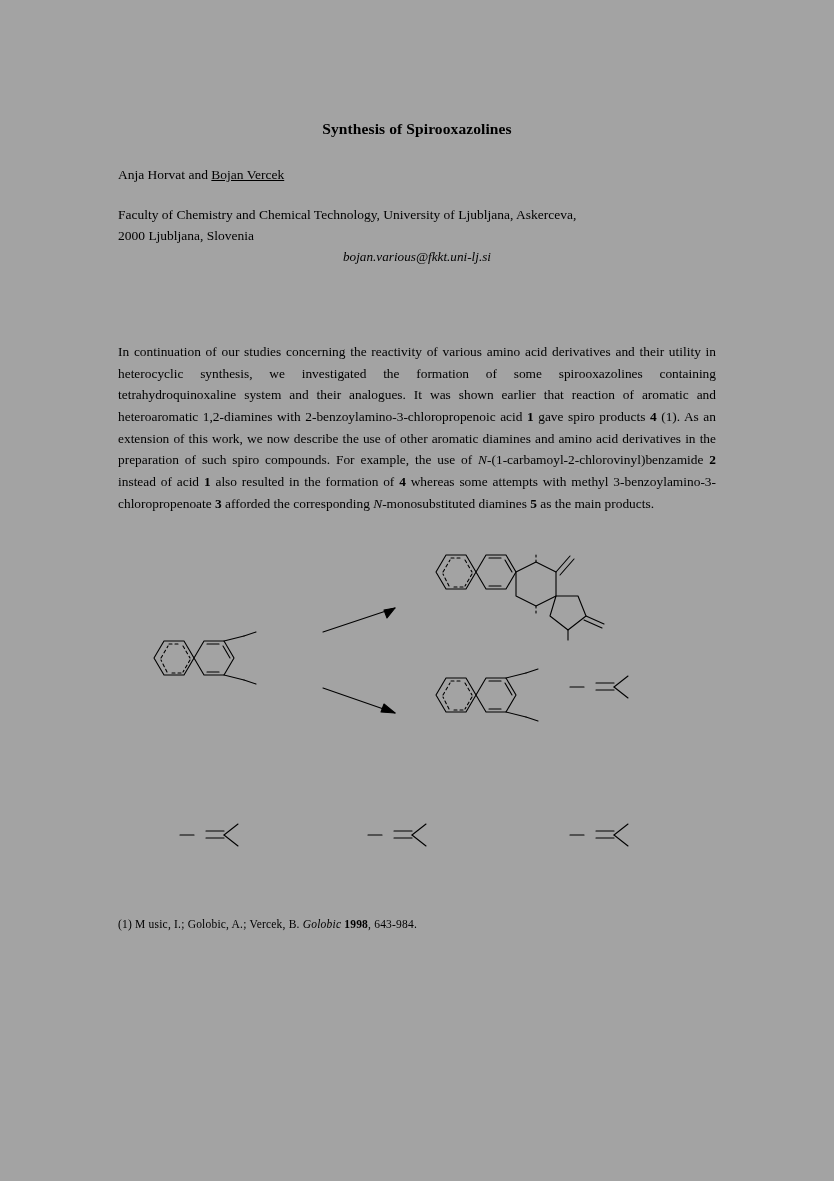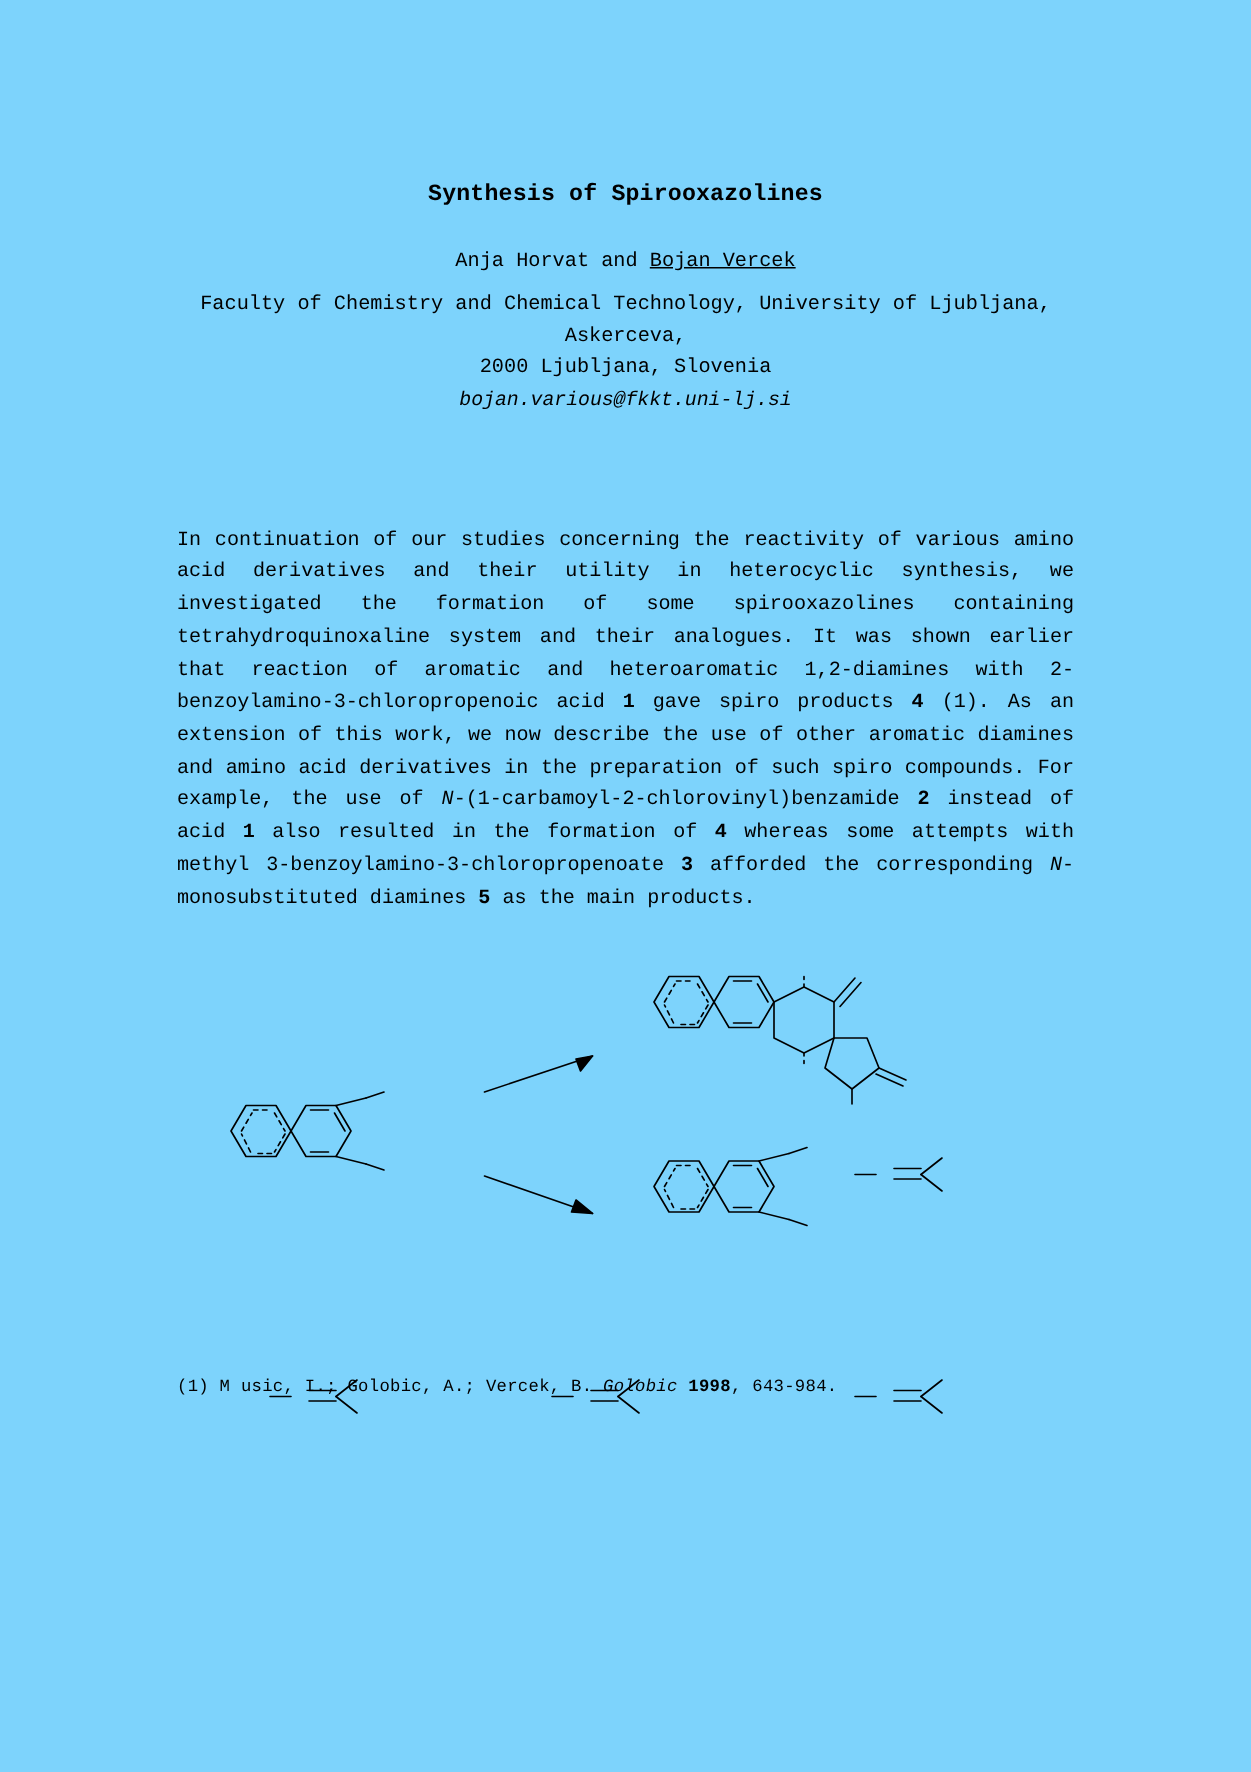--- a/index.html
+++ b/index.html
@@ -13,48 +13,46 @@
     position: relative;
     font-family: "Liberation Serif", serif;
     color: #000000;
     overflow: hidden;
   }
   .page {
     position: absolute;
     left: 0; top: 0;
     width: 834px;
     height: 1181px;
-    background: #7dd3fc;
-    font-family: Liberation Mono, monospace;
+    background: #a3a3a3;
   }
   .content {
     position: absolute;
     left: 118px;
     top: 0;
     width: 598px;
   }
   .title {
     text-align: center;
     font-size: 15.5px;
     font-weight: bold;
     margin-top: 120px;
     letter-spacing: 0.1px;
   }
   .authors {
-    text-align: center;
     font-size: 13.5px;
     margin-top: 29px;
   }
   .authors .underlined {
     text-decoration: underline;
   }
   .affiliation {
-    text-align: center;
+    text-align: left;
     font-size: 13.5px;
-    margin-top: 12px;
+    margin-top: 22px;
     line-height: 1.55;
   }
   .email {
     text-align: center;
     font-size: 13.2px;
     font-style: italic;
     margin-top: 2px;
   }
   .abstract {
     margin-top: 76px;

